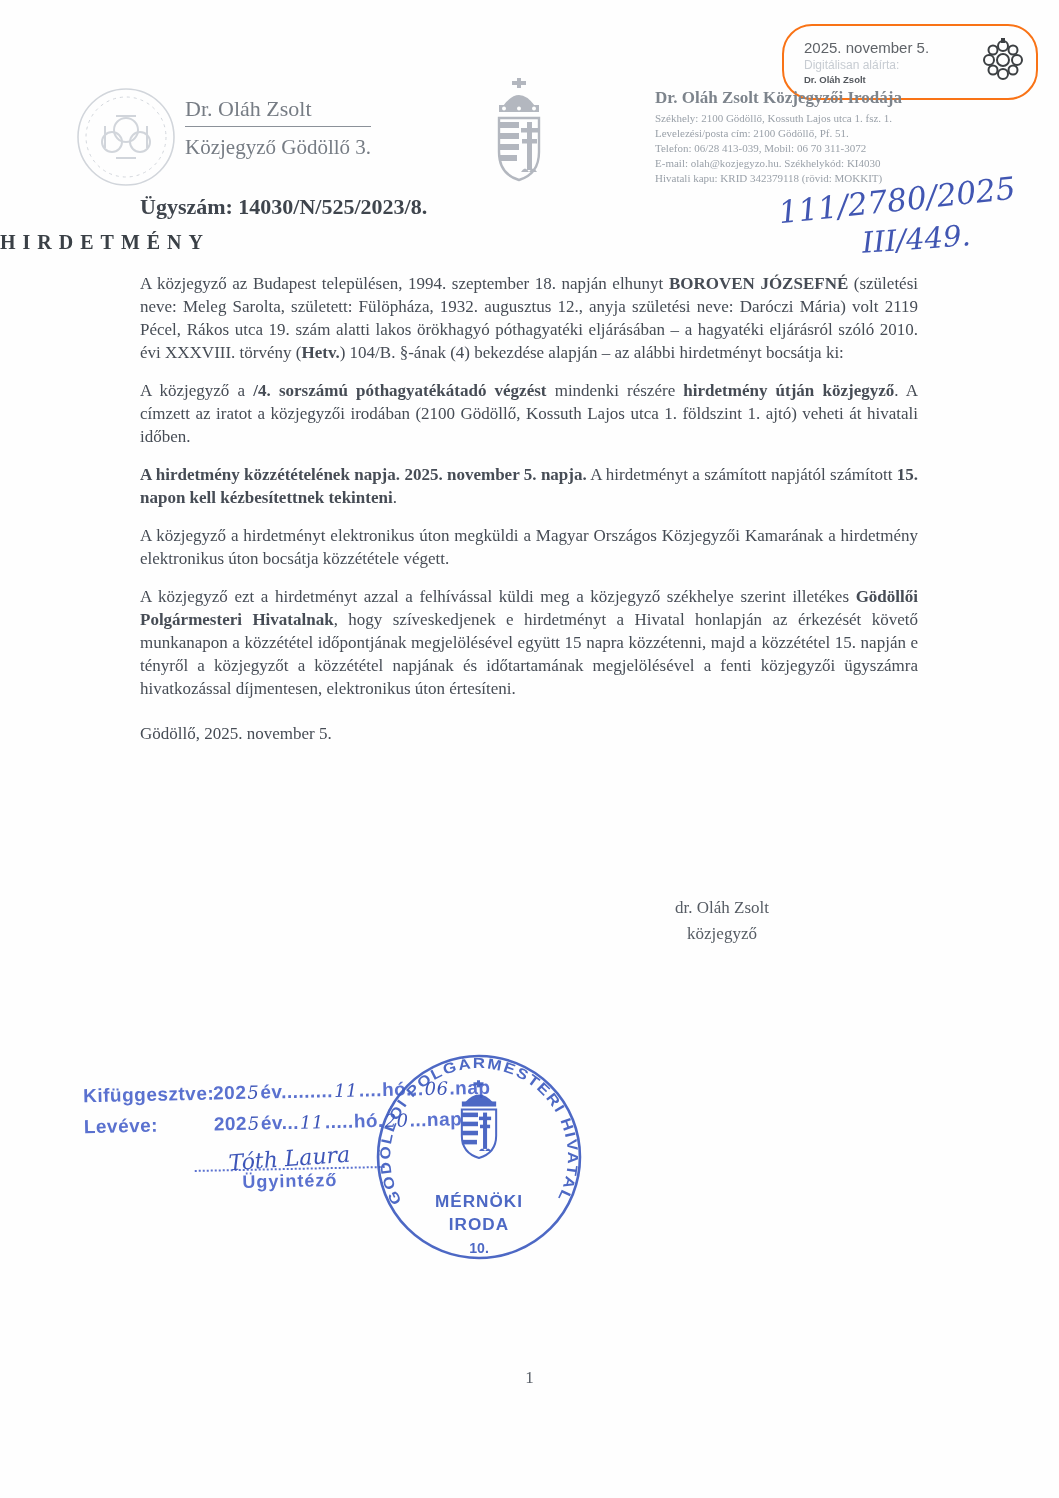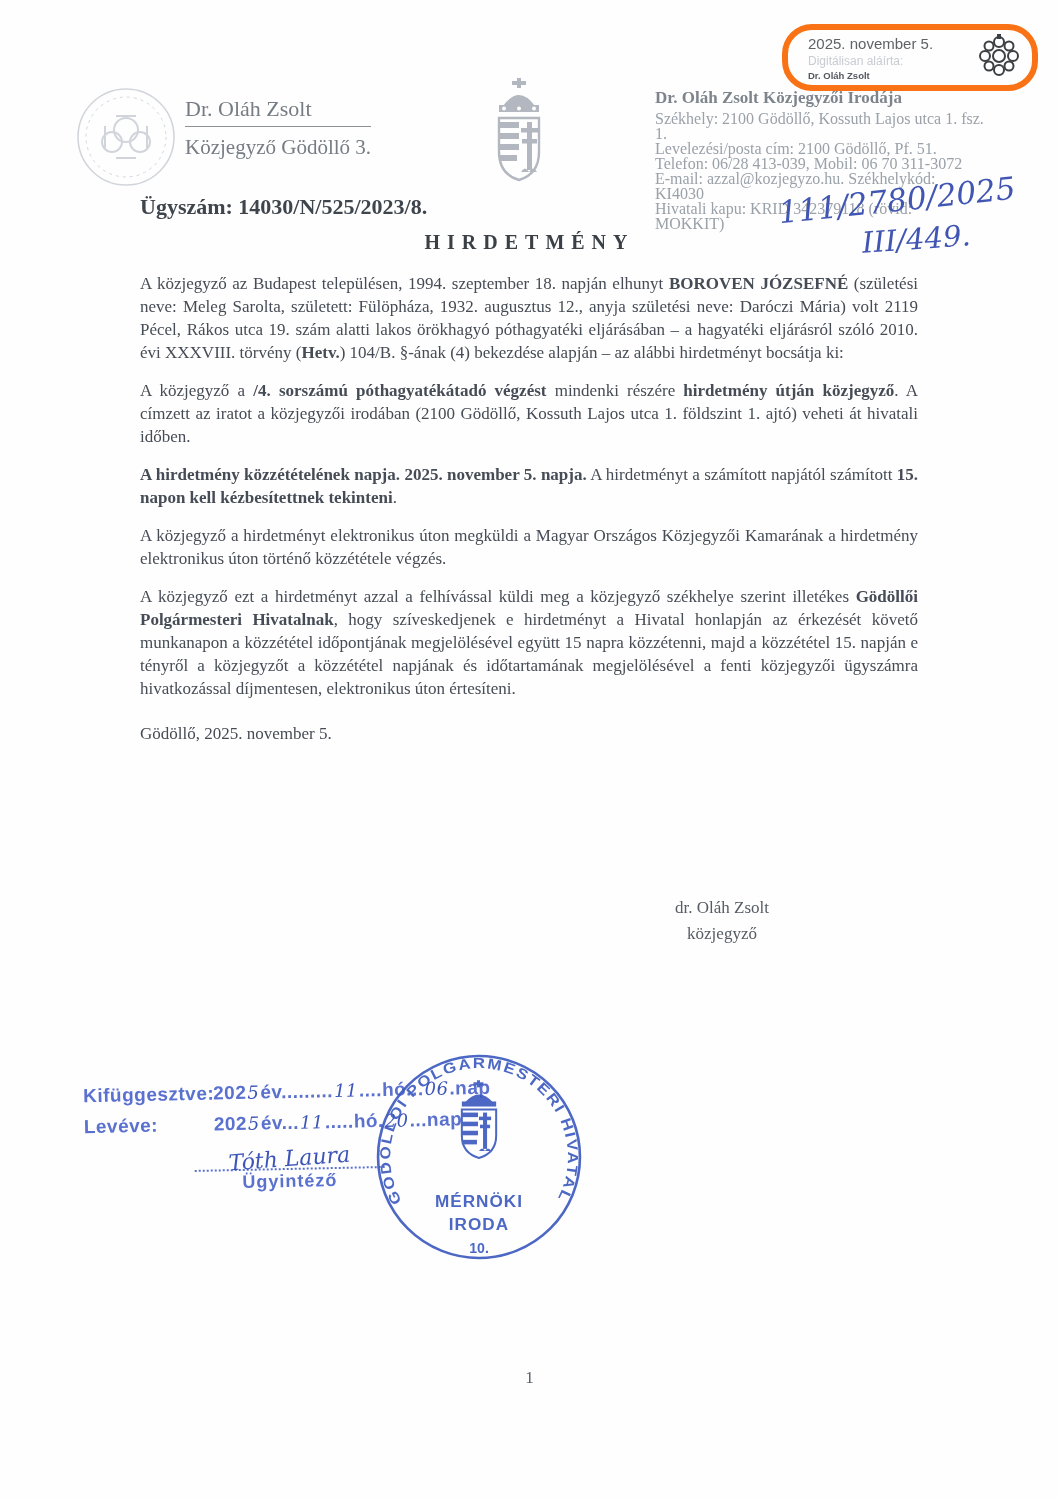--- a/index.html
+++ b/index.html
@@ -5,52 +5,52 @@
   * { margin:0; padding:0; box-sizing:border-box; }
   html,body { background:#888; }
   .page {
     position:relative; width:1059px; height:1498px; margin:0 auto;
     background:#fefefe; overflow:hidden;
     font-family:"Liberation Serif", serif; color:#444a52;
   }
 
   
   .esign-box{
-    position:absolute; left:782px; top:24px; width:256px; height:67px;
-    border:6px solid #f97316; border-radius:30px;
+    position:absolute; left:782px; top:24px; width:256px; height:76px;
+    border:2px solid #f97316; border-radius:30px;
     display:flex; align-items:center; padding:6px 10px 6px 20px;
   }
   .esign-text{ flex:1; }
   .esign-date{ font-family:"Liberation Sans",sans-serif; font-size:15px; color:#5f6368; }
   .esign-sub{ font-family:"Liberation Sans",sans-serif; font-size:12px; color:#c7ccd2; margin-top:2px;}
   .esign-name{ font-family:"Liberation Sans",sans-serif; font-size:9.5px; color:#54585e; font-weight:bold; margin-top:2px;}
 
   
   .seal-left{ position:absolute; left:75px; top:86px; opacity:.55; }
   .lh-left{ position:absolute; left:185px; top:96px; color:#767c84; }
   .lh-left .name{ font-size:22px; border-bottom:1.5px solid #8b9199; padding-bottom:4px; padding-right:40px;}
   .lh-left .role{ font-size:21px; margin-top:8px; }
 
   
   .coa-center{ position:absolute; left:477px; top:76px; opacity:.75; }
 
   
   .lh-right{ position:absolute; right:74px; top:88px; width:330px; text-align:left;}
   .lh-right .office{ font-size:17px; font-weight:bold; color:#7d848c; margin-bottom:3px;}
-  .lh-right .line{ font-size:16px; color:#9aa1a9; line-height:15px;}
+  .lh-right .line{ font-size:11px; color:#9aa1a9; line-height:15px;}
 
   
   .hw-ref1{ position:absolute; left:778px; top:182px; font-family:"DejaVu Serif",serif;
     font-style:italic; font-size:31px; color:#4156b2; transform:rotate(-6deg); }
   .hw-ref2{ position:absolute; left:862px; top:222px; font-family:"DejaVu Serif",serif;
     font-style:italic; font-size:29px; color:#4156b2; transform:rotate(-4deg); }
 
   
   .case-no{ position:absolute; left:140px; top:194px; font-size:22px; font-weight:bold; color:#3f454d;}
-  .doc-title{ position:absolute; left:0; top:231px; width:1059px; text-align:center;
+  .doc-title{ position:absolute; left:0; top:231px; width:1059px; text-align:left;
     font-size:20px; font-weight:bold; letter-spacing:7px; color:#3a4046;}
 
   
   .body-text{ position:absolute; left:140px; top:272px; width:778px;
     font-size:17px; line-height:23px; text-align:justify; color:#464c55;}
   .body-text p{ margin-bottom:15px; }
   .body-text .dateline{ margin-top:22px; text-align:left;}
   .b{ font-weight:bold; }
 
   .sig-block{ position:absolute; left:622px; top:895px; width:200px; text-align:center;
@@ -145,35 +145,35 @@
       </g>
       <path d="M22 42 h40 v34 q0 22 -20 28 q-20 -6 -20 -28 z" fill="none" stroke="#9aa0aa" stroke-width="2.4"></path>
     </svg>
   </span>
 
   <div class="lh-right">
     <div class="office">Dr. Oláh Zsolt Közjegyzői Irodája</div>
     <div class="line">Székhely: 2100 Gödöllő, Kossuth Lajos utca 1. fsz. 1.</div>
     <div class="line">Levelezési/posta cím: 2100 Gödöllő, Pf. 51.</div>
     <div class="line">Telefon: 06/28 413-039, Mobil: 06 70 311-3072</div>
-    <div class="line">E-mail: azzal@kozjegyzo.hu. Székhelykód: KI4030</div>
+    <div class="line">E-mail: olah@kozjegyzo.hu. Székhelykód: KI4030</div>
     <div class="line">Hivatali kapu: KRID 342379118 (rövid: MOKKIT)</div>
   </div>
 
   <div class="hw-ref1">111/2780/2025</div>
   <div class="hw-ref2">III/449.</div>
 
   <div class="case-no">Ügyszám: 14030/N/525/2023/8.</div>
   <div class="doc-title">HIRDETMÉNY</div>
 
   <div class="body-text">
     <p><span>A közjegyző az Budapest településen, 1994. szeptember 18. napján elhunyt </span><span class="b">BOROVEN JÓZSEFNÉ</span><span> (születési neve: Meleg Sarolta, született: Fülöpháza, 1932. augusztus 12., anyja születési neve: Daróczi Mária) volt 2119 Pécel, Rákos utca 19. szám alatti lakos örökhagyó póthagyatéki eljárásában – a hagyatéki eljárásról szóló 2010. évi XXXVIII. törvény (</span><span class="b">Hetv.</span><span>) 104/B. §-ának (4) bekezdése alapján – az alábbi hirdetményt bocsátja ki:</span></p>
     <p><span>A közjegyző a </span><span class="b">/4. sorszámú póthagyatékátadó végzést</span><span> mindenki részére </span><span class="b">hirdetmény útján közjegyző</span><span>. A címzett az iratot a közjegyzői irodában (2100 Gödöllő, Kossuth Lajos utca 1. földszint 1. ajtó) veheti át hivatali időben.</span></p>
     <p><span class="b">A hirdetmény közzétételének napja. 2025. november 5. napja.</span><span> A hirdetményt a számított napjától számított </span><span class="b">15. napon kell kézbesítettnek tekinteni</span><span>.</span></p>
-    <p><span>A közjegyző a hirdetményt elektronikus úton megküldi a Magyar Országos Közjegyzői Kamarának a hirdetmény elektronikus úton történő közzététele végzés.</span></p>
+    <p><span>A közjegyző a hirdetményt elektronikus úton megküldi a Magyar Országos Közjegyzői Kamarának a hirdetmény elektronikus úton bocsátja közzététele végett.</span></p>
     <p><span>A közjegyző ezt a hirdetményt azzal a felhívással küldi meg a közjegyző székhelye szerint illetékes </span><span class="b">Gödöllői Polgármesteri Hivatalnak</span><span>, hogy szíveskedjenek e hirdetményt a Hivatal honlapján az érkezését követő munkanapon a közzététel időpontjának megjelölésével együtt 15 napra közzétenni, majd a közzététel 15. napján e tényről a közjegyzőt a közzététel napjának és időtartamának megjelölésével a fenti közjegyzői ügyszámra hivatkozással díjmentesen, elektronikus úton értesíteni.</span></p>
     <p class="dateline"><span>Gödöllő, 2025. november 5.</span></p>
   </div>
 
   <div class="sig-block">
     <div>dr. Oláh Zsolt</div>
     <div>közjegyző</div>
   </div>
 
   <div class="posting">

